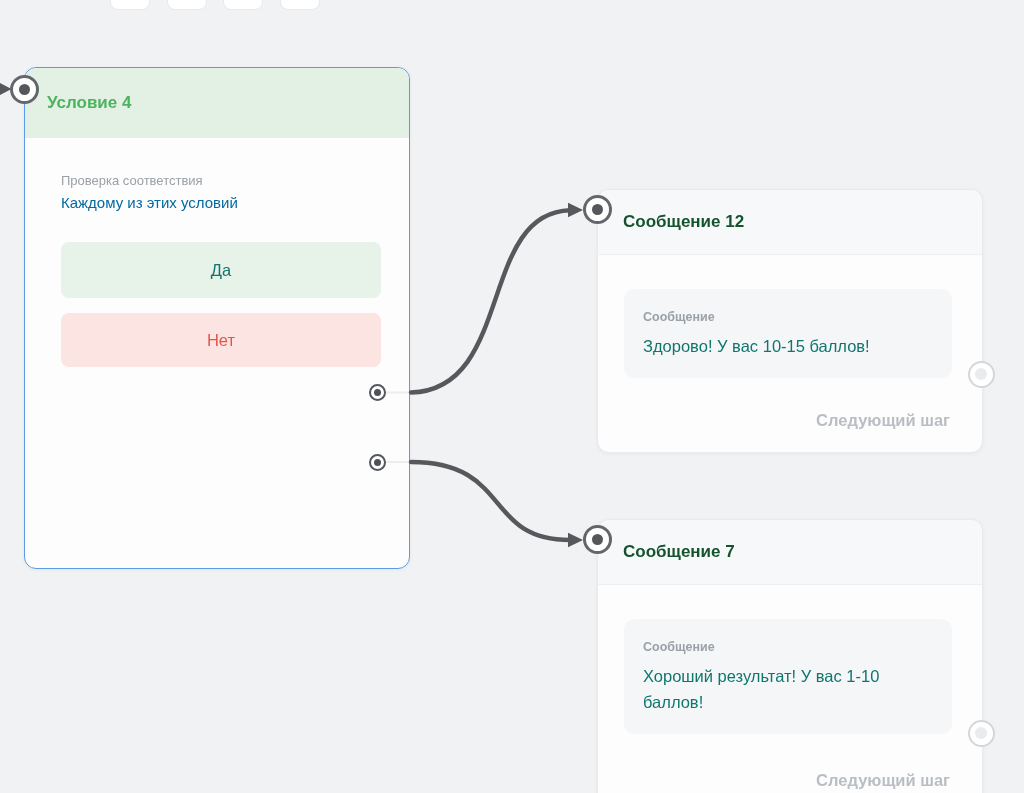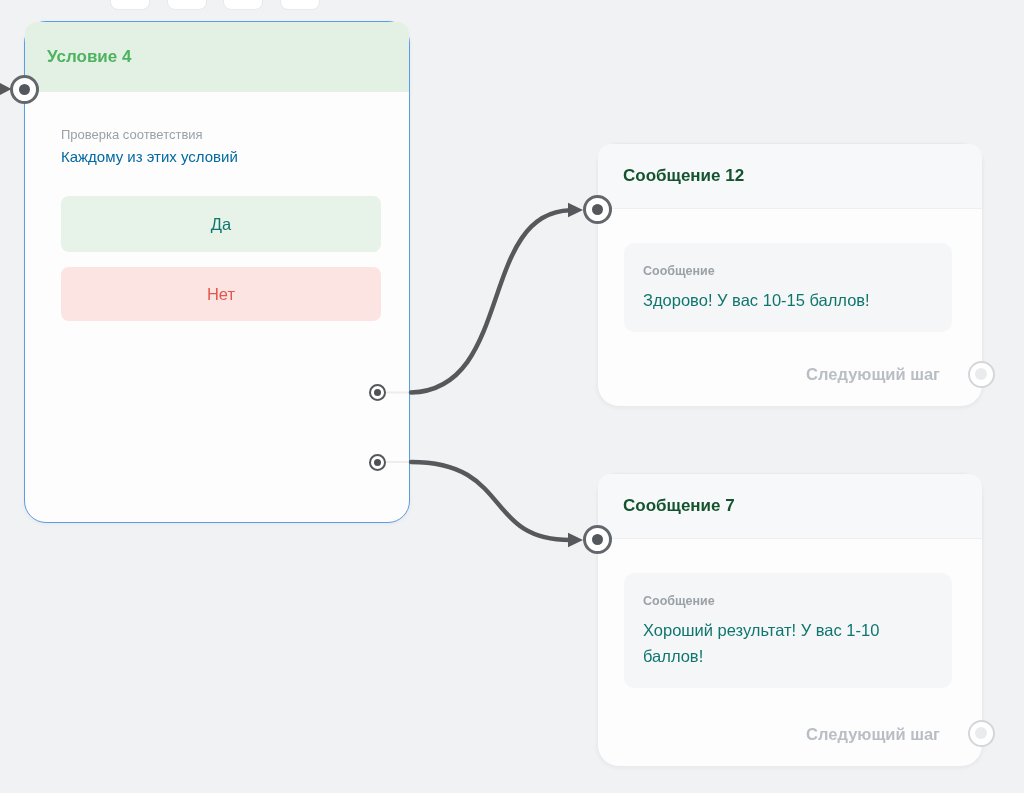--- a/index.html
+++ b/index.html
@@ -21,23 +21,24 @@
     background: #ffffff;
     border: 1px solid #e7e9ec;
     border-radius: 8px;
     z-index: 5;
   }
 
   
   .node {
     position: absolute;
     background: #fdfdfe;
-    border-radius: 22px;
+    border-radius: 12px;
     box-shadow: 0 1px 4px rgba(60,64,67,.06);
     z-index: 10;
+    margin-top: 46px;
   }
 
   
   .cond-node {
     left: 24px; top: 21px;
     width: 386px; height: 502px;
     border: 1.5px solid #5b9ce6;
   }
   .cond-header {
     height: 70px;
@@ -95,21 +96,21 @@
     margin: 34px 30px 0 26px;
     background: #f5f6f8;
     border-radius: 10px;
     padding: 21px 19px 19px 19px;
     cursor: pointer;
   }
   .msg-box-label { font-size: 12.5px; font-weight: 600; color: #9aa1a7; }
   .msg-box-text { font-size: 16.5px; color: #0f766e; margin-top: 9px; line-height: 26px; }
   .next-step-label {
     position: absolute;
-    right: 42px; bottom: 22px;
+    right: 32px; bottom: 22px;
     font-size: 16.5px; font-weight: 700;
     color: #b9bec4;
   }
 
   
   .port {
     position: absolute;
     background: #fff;
     border-radius: 50%;
     display: flex; align-items: center; justify-content: center;

